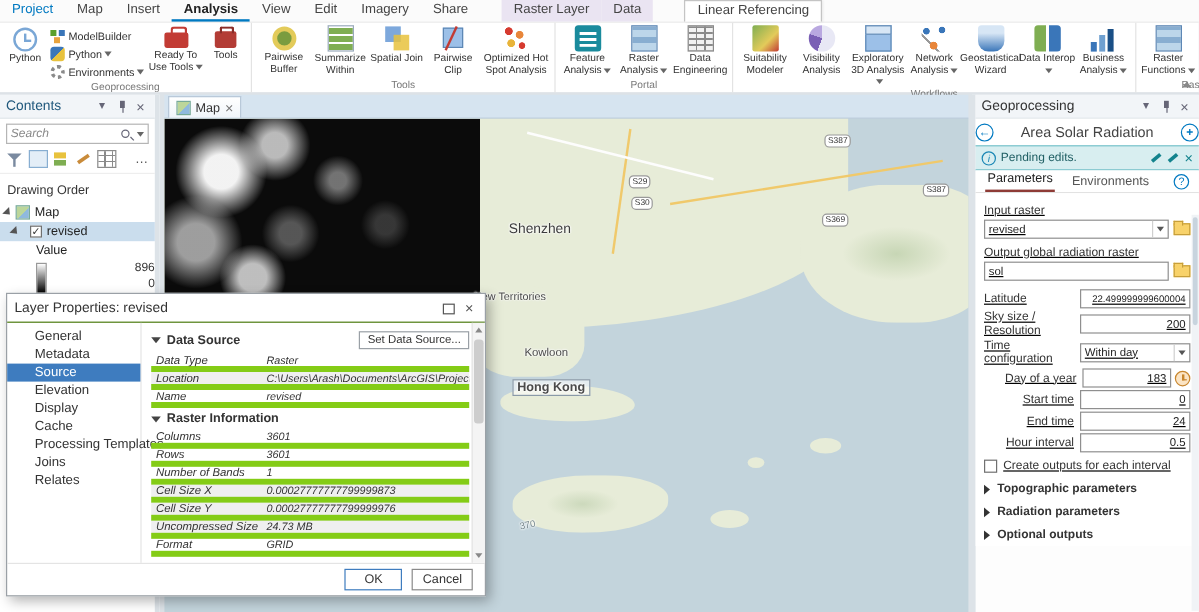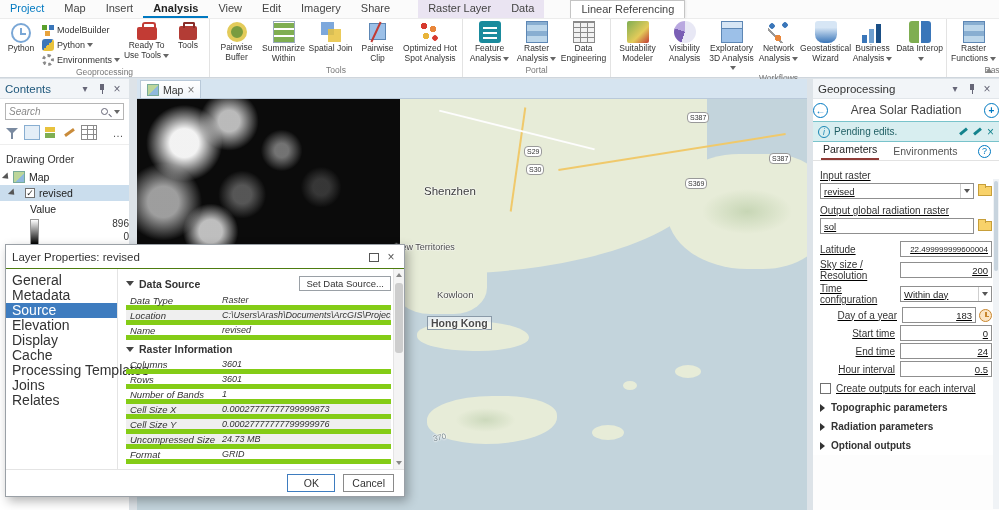--- a/index.html
+++ b/index.html
@@ -124,21 +124,21 @@
 
   
   #dialog { position:absolute; left:5px; top:244px; width:400px; height:253px; background:#fff; border:1px solid #9aa0a6; box-shadow:3px 4px 10px rgba(0,0,0,.3); z-index:50; }
   #dtitlebar { height:24px; display:flex; align-items:center; padding:0 6px; border-bottom:1px solid #4d7c0f; }
   #dtitle { flex:1; font-size:11.5px; color:#333; }
   .win-ic { width:14px; height:14px; margin-left:4px; color:#555; text-align:center; line-height:14px; font-size:10px; cursor:pointer; }
   .win-max { position:relative; }
   .win-max::before { content:""; position:absolute; left:3px; top:3px; width:8px; height:7px; border:1px solid #555; }
   #dbody { display:flex; height:200px; }
   #dnav { width:112px; border-right:1px solid #e4e4e4; padding-top:4px; }
-  .dnav-item { height:15px; line-height:15px; padding-left:6px; font-size:14px; color:#333; cursor:pointer; white-space:nowrap; }
+  .dnav-item { height:15px; line-height:15px; padding-left:23px; font-size:11px; color:#333; cursor:pointer; white-space:nowrap; }
   .dnav-item.sel { background:#3e7cbf; color:#fff; }
   #dcontent { flex:1; padding:4px 2px 4px 8px; overflow:hidden; }
   .dsec { display:flex; align-items:center; margin:3px 0 4px 0; }
   .dsec-tri { width:0; height:0; border-left:4px solid transparent; border-right:4px solid transparent; border-top:5px solid #444; margin-right:5px; }
   .dsec-label { font-weight:bold; font-size:10.5px; color:#333; flex:1; }
   #setds-btn { font-size:9.5px; color:#333; border:1px solid #9aa0a6; background:#fff; padding:1px 6px; cursor:pointer; }
   .prow { display:flex; height:15px; border-bottom:5px solid #84cc16; align-items:flex-start;font-style:italic; }
   .prow.gray { background:#efefef; }
   .pkey { width:92px; padding:0 4px; font-size:9.5px; color:#333; white-space:nowrap; }
   .pval { flex:1; padding:0 4px; font-size:9px; color:#333; white-space:nowrap; overflow:hidden; }
@@ -313,26 +313,26 @@
         </div>
         <div class="rbtn">
           <div class="ic ic-network"></div>
           <div class="rlbl"><span>Network Analysis</span><span class="tri-d"></span></div>
         </div>
         <div class="rbtn">
           <div class="ic ic-geowiz"></div>
           <div class="rlbl">Geostatistical Wizard</div>
         </div>
         <div class="rbtn">
+          <div class="ic ic-interop"></div>
+          <div class="rlbl"><span>Data Interop</span><span class="tri-d"></span></div>
+        </div>
+        <div class="rbtn">
           <div class="ic ic-business"></div>
           <div class="rlbl"><span>Business Analysis</span><span class="tri-d"></span></div>
-        </div>
-        <div class="rbtn">
-          <div class="ic ic-interop"></div>
-          <div class="rlbl"><span>Data Interop</span><span class="tri-d"></span></div>
         </div>
       </div>
       <div class="rgroup-label">Workflows</div>
     </div>
 
     <div class="rgroup" style="border-right:none">
       <div class="rgroup-body">
         <div class="rbtn">
           <div class="ic ic-rasterfx"></div>
           <div class="rlbl"><span>Raster Functions</span><span class="tri-d"></span></div>

